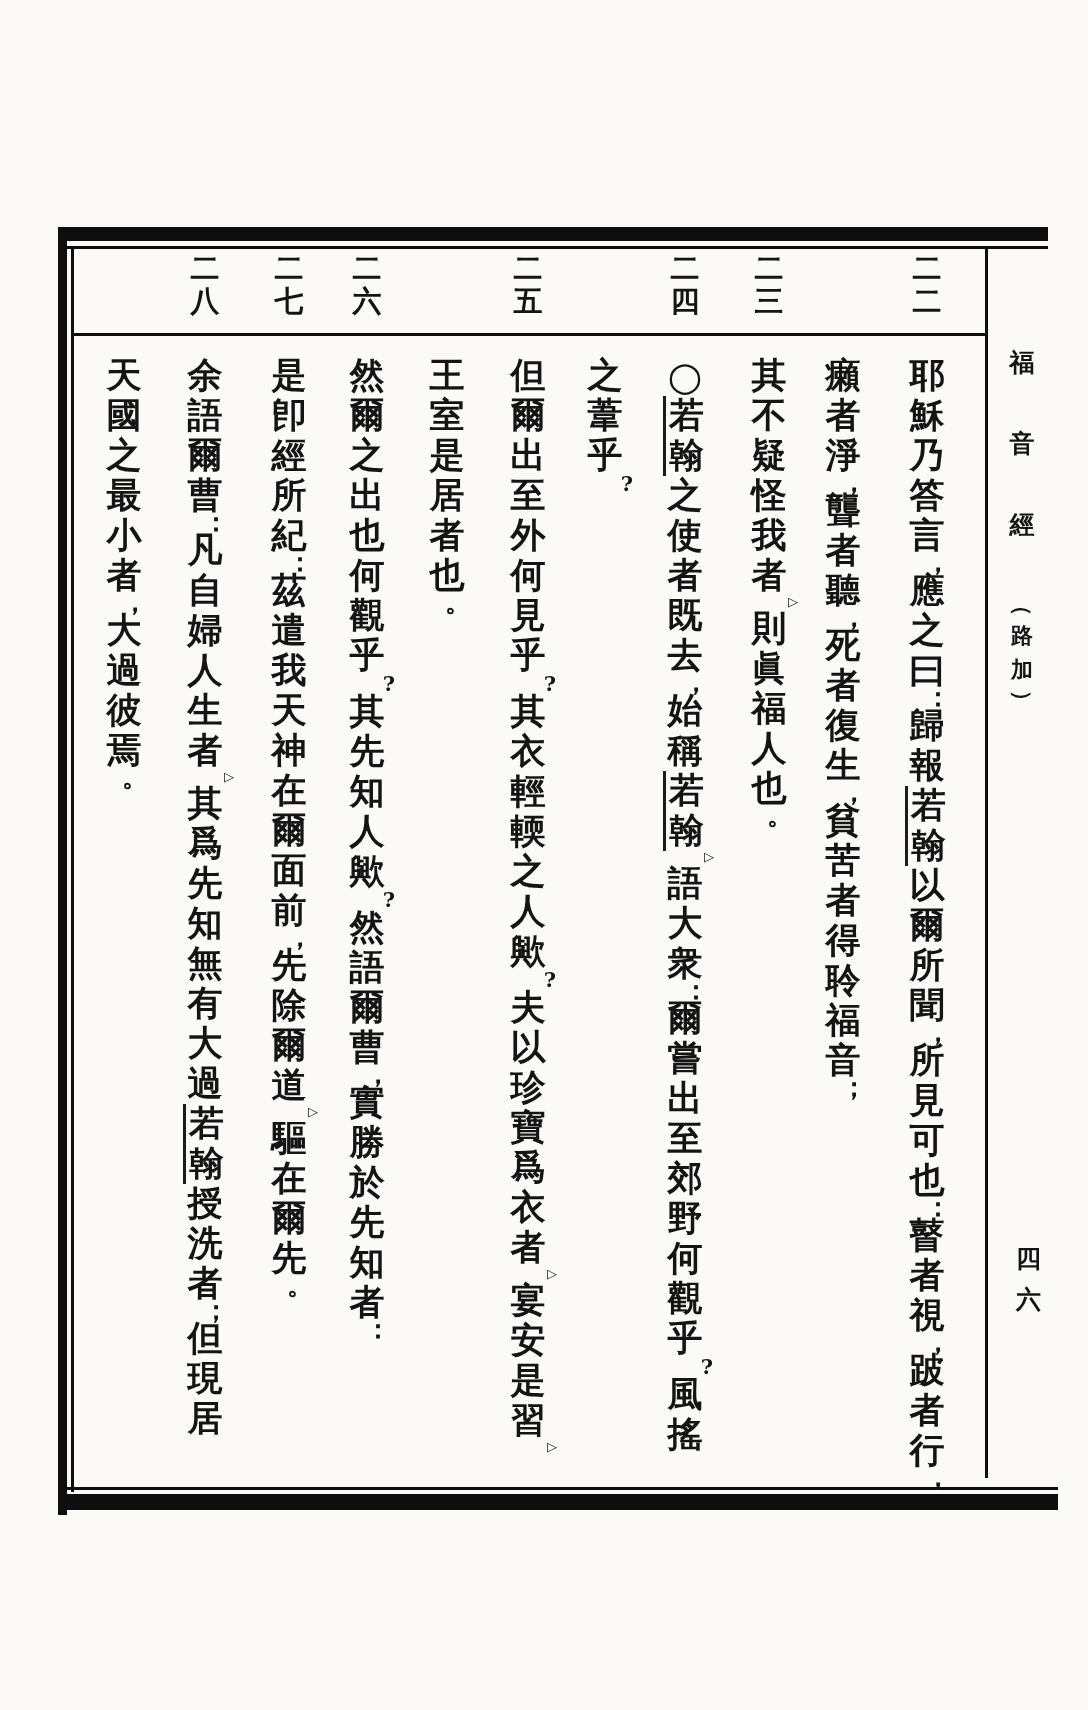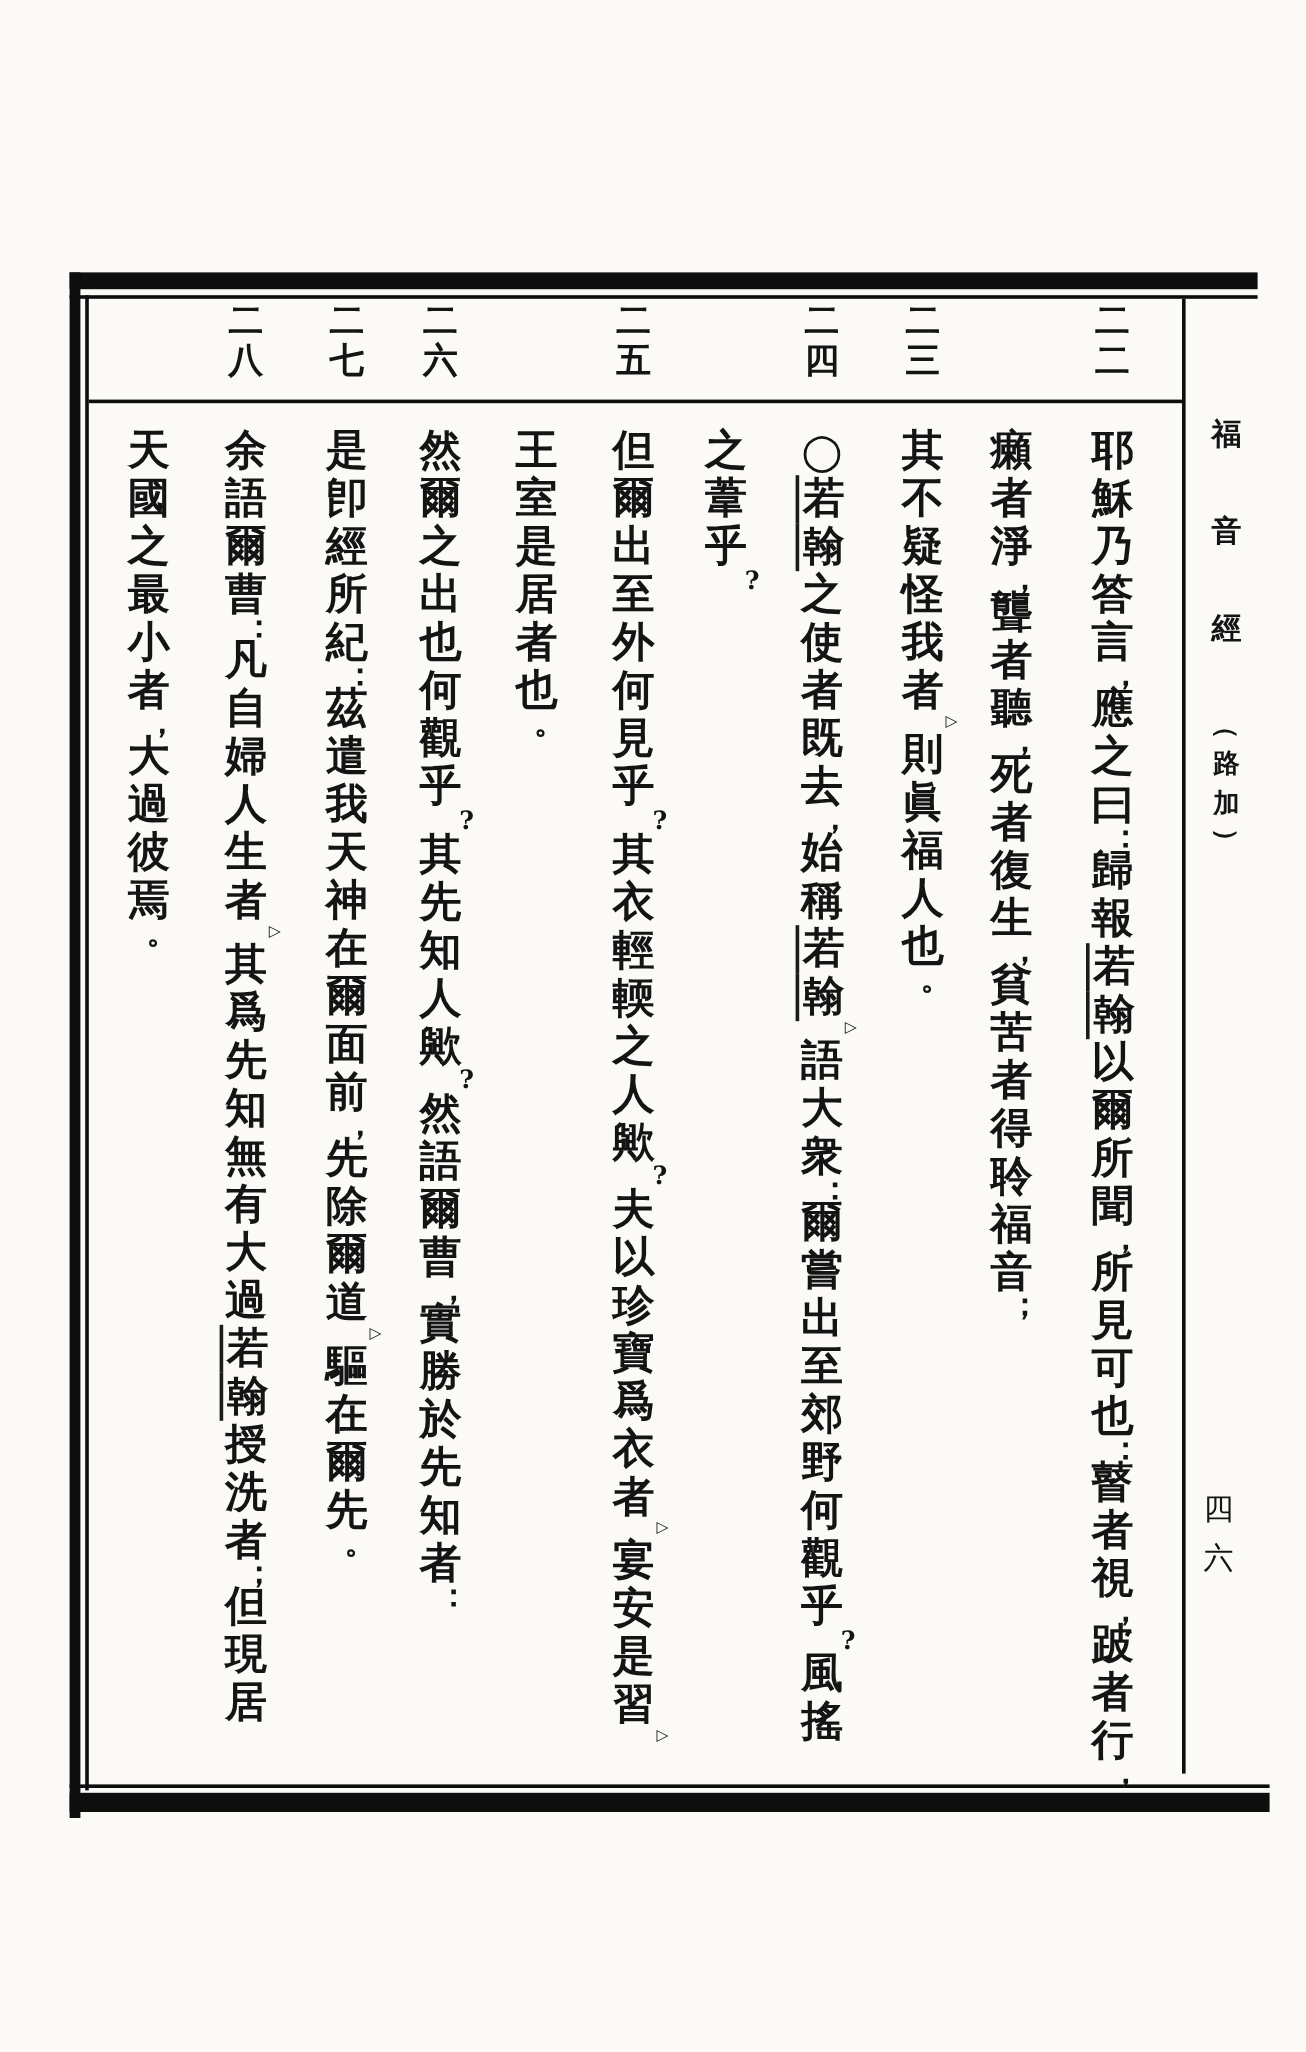--- a/index.html
+++ b/index.html
@@ -53,21 +53,21 @@
   }
   #header-col .sch{
     width:42px;height:30px;line-height:30px;text-align:center;
     font-size:22px;font-weight:700;margin-bottom:4px;flex:0 0 auto;
   }
   #header-col .sch.paren{
     transform:rotate(90deg);height:24px;line-height:24px;font-size:22px;
   }
   #page-number{
     position:absolute;left:1003px;top:1238px;width:38px;
-    font-size:25px;font-weight:400;line-height:41px;text-align:left;
+    font-size:25px;font-weight:700;line-height:41px;text-align:right;
     word-break:break-all;
   }
 </style>
 </head>
 <body>
 
 <div class="rule" style="left:58px;top:227px;width:990px;height:14px;"></div>
 <div class="rule" style="left:58px;top:246px;width:990px;height:3px;"></div>
 <div class="rule" style="left:58px;top:227px;width:9px;height:1288px;"></div>
 <div class="rule" style="left:71px;top:246px;width:3px;height:1246px;"></div>

